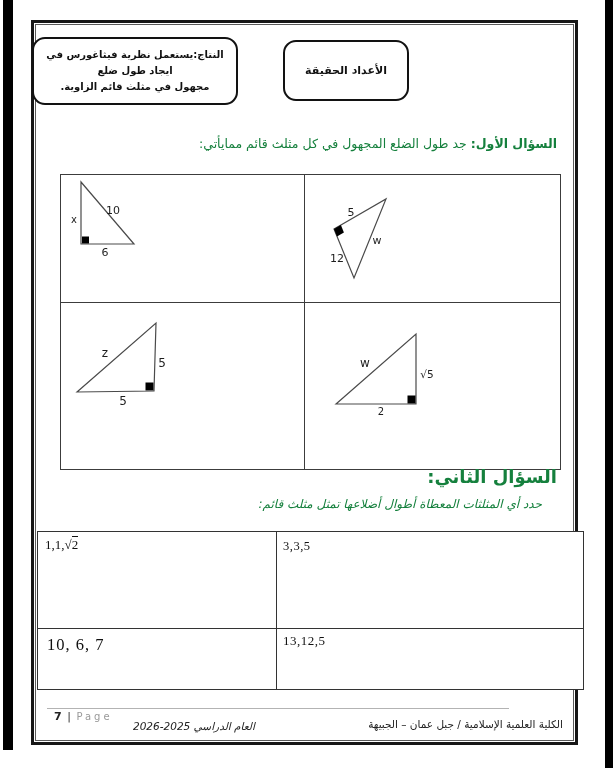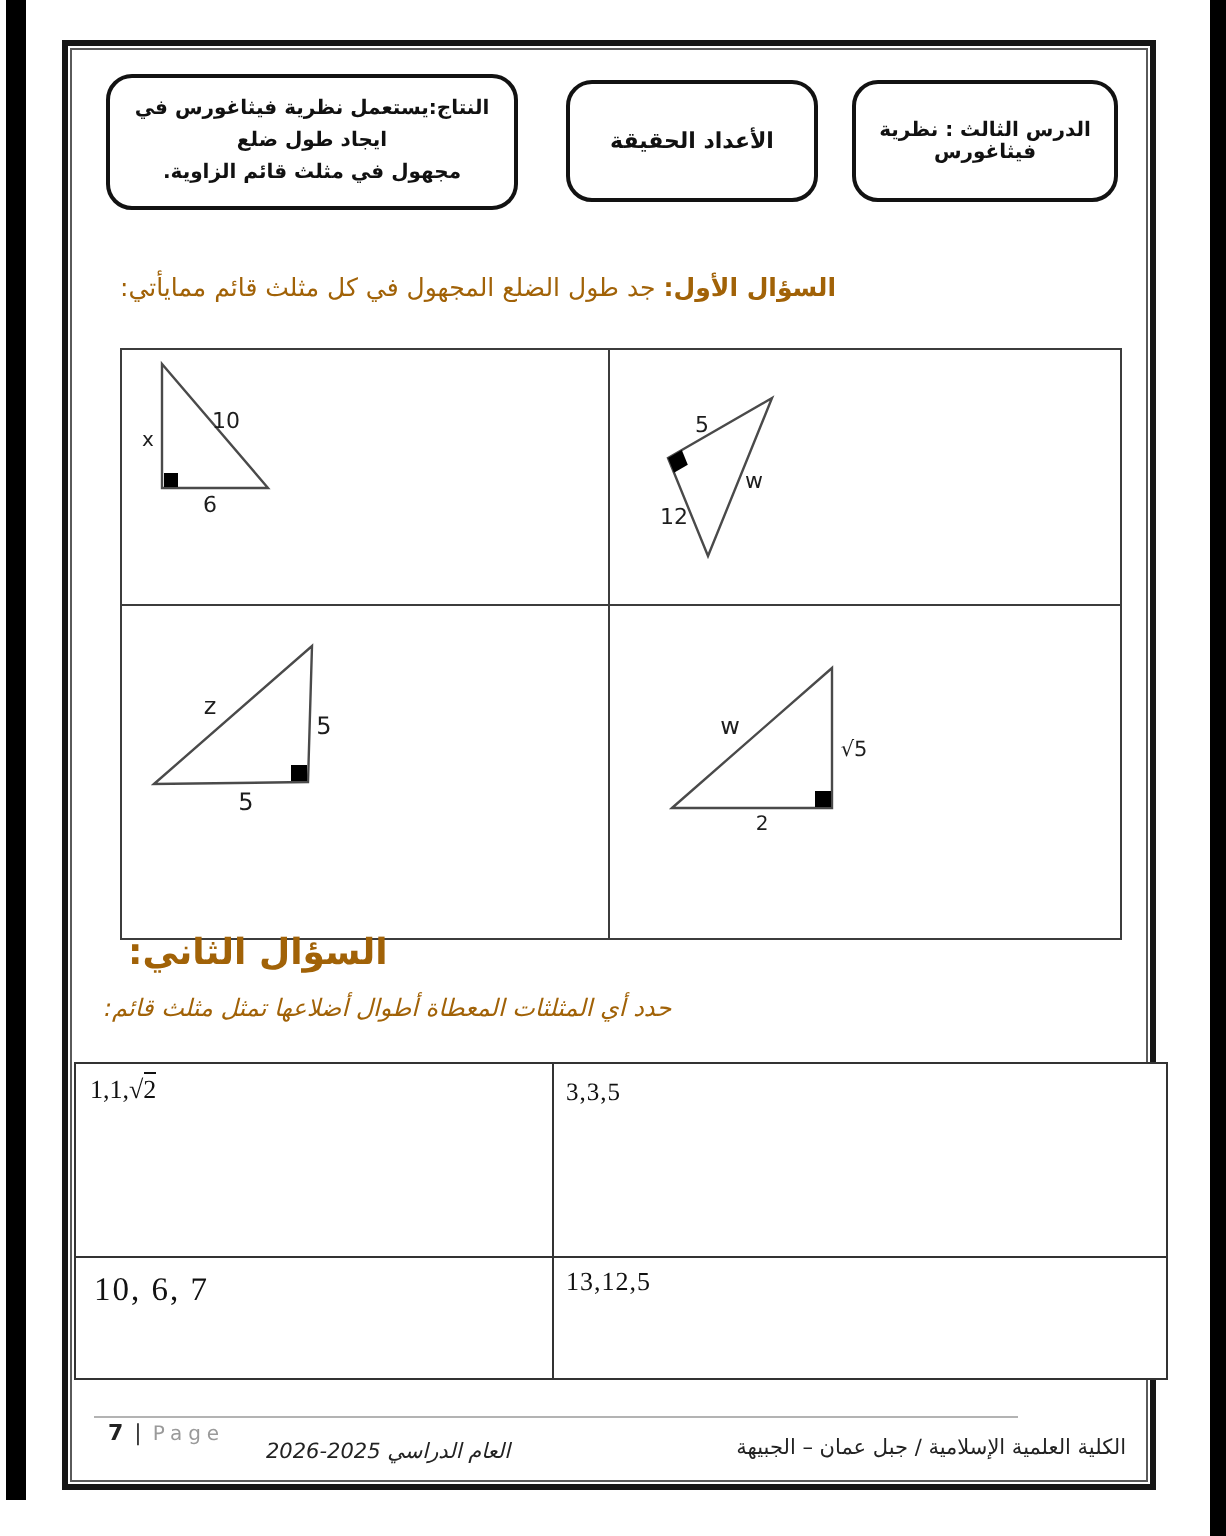--- a/index.html
+++ b/index.html
@@ -12,24 +12,24 @@
   .scan-strip.right { left:605px; top:0; width:8px; height:768px; }
 
   
   .page-frame { position:absolute; left:31px; top:20px; width:547px; height:725px; border:3px solid #161616; }
   .page-frame-inner { position:absolute; inset:1px; border:1px solid #5a5a5a; }
 
   
   .hbox { position:absolute; border:2px solid #121212; border-radius:13px; display:flex; align-items:center; justify-content:center; text-align:center; font-weight:bold; color:#111; background:#fff; direction:rtl; }
   .hbox.lesson  { left:426px; top:40px; width:133px; height:61px; font-size:10px; padding:0 5px; }
   .hbox.unit    { left:283px; top:40px; width:126px; height:61px; font-size:11px;text-align:right; }
-  .hbox.outcome { left:53px;  top:37px; width:206px; height:68px; font-size:10px; line-height:1.6; padding:0 6px;justify-content:flex-end; }
+  .hbox.outcome { left:32px;  top:37px; width:206px; height:68px; font-size:10px; line-height:1.6; padding:0 6px;justify-content:flex-end; }
 
   
-  .q-heading { position:absolute; left:60px; width:497px; direction:rtl; text-align:left; color:#a16207; }
+  .q-heading { position:absolute; left:60px; width:497px; direction:rtl; text-align:right; color:#15803d; }
   .q1 { top:136px; font-size:12.5px; }
   .q2 { top:466px; font-size:18px; }
   .q2-sub { top:497px; font-size:12px; left:52px; width:490px;font-style:italic; }
   .q-label { font-weight:bold; margin-left:4px; }
 
   
   .tri-grid { position:absolute; left:60px; top:174px; width:501px; height:296px; border:1px solid #3c3c3c; background:#fff; }
   .tri-grid .vline { position:absolute; left:243px; top:0; width:1px; height:100%; background:#3c3c3c; }
   .tri-grid .hline { position:absolute; top:127px; left:0; width:100%; height:1px; background:#3c3c3c; }
   svg.figure { position:absolute; left:0; top:0; }
@@ -62,23 +62,20 @@
 
 <div class="canvas">
 
   <div class="scan-strip left"></div>
   <div class="scan-strip right"></div>
 
   <div class="page-frame">
     <div class="page-frame-inner"></div>
   </div>
 
-  <div class="hbox lesson">
-    <span>الدرس الثالث : نظرية فيثاغورس</span>
-  </div>
   <div class="hbox unit">
     <span>الأعداد الحقيقة</span>
   </div>
   <div class="hbox outcome">
     <span>
       <span>النتاج:يستعمل نظرية فيثاغورس في ايجاد طول ضلع</span><br>
       <span>مجهول في مثلث قائم الزاوية.</span>
     </span>
   </div>
 

